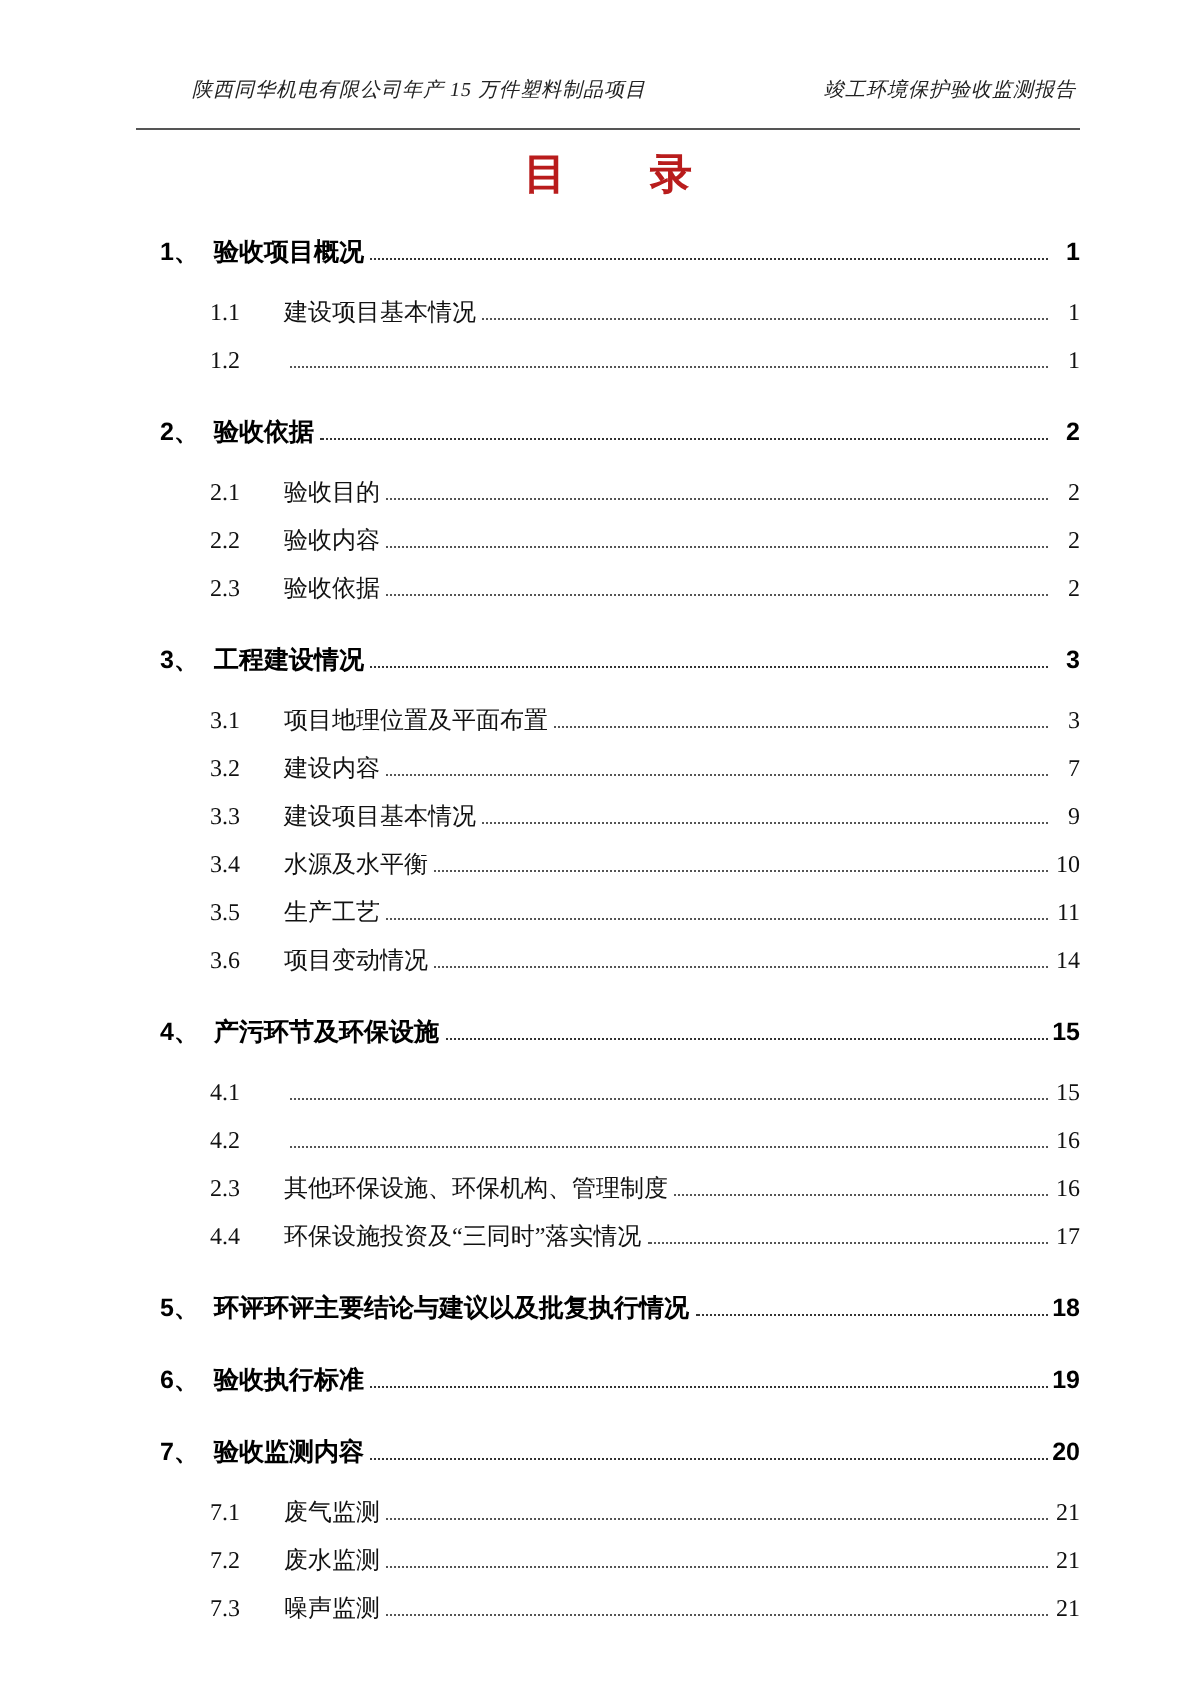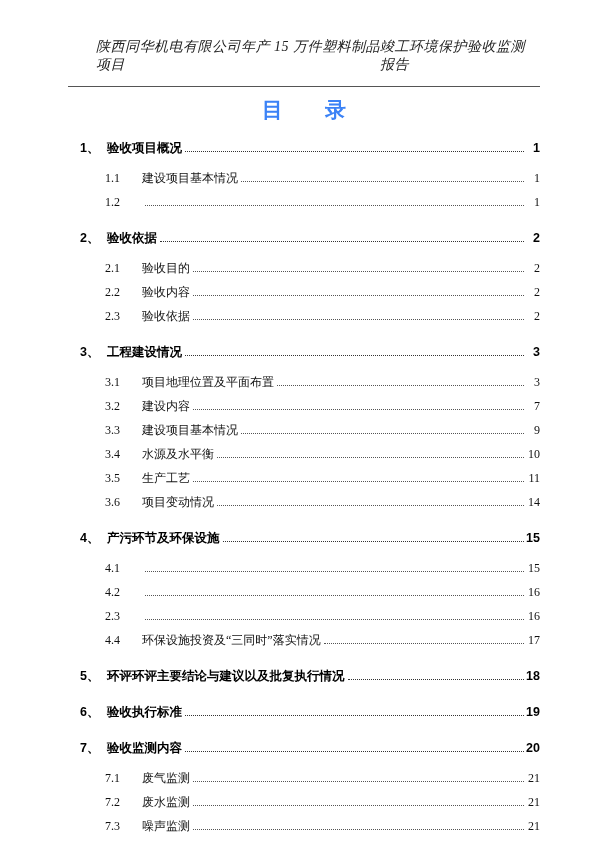--- a/index.html
+++ b/index.html
@@ -19,40 +19,40 @@
   .content {
     margin-left: 68px;
     margin-right: 60px; 
   }
   
   .doc-header {
     display: flex;
     justify-content: space-between;
     align-items: flex-end;
     padding: 0 2px 0 28px;
-    font-size: 14px;
+    font-size: 10px;
     font-style: italic;
     color: #222;
     letter-spacing: 0.5px;
     font-family: "Liberation Serif", serif;
   }
   .header-rule {
     border: none;
     border-top: 1.6px solid #555;
     margin-top: 12px;
   }
   
   .toc-title {
     text-align: center;
     font-size: 21px;
     font-weight: bold;
     font-family: "Liberation Sans", sans-serif;
     margin-top: 9px;
     line-height: 28px;
-    color: #3b82f6;
+    color: #b91c1c;
   }
   
   .toc { margin-top: 1px; }
   .toc-row {
     display: flex;
     align-items: baseline;
     line-height: 24px;
     white-space: nowrap;
   }
   .toc-row.level1 {
@@ -202,20 +202,21 @@
     <span class="toc-leader"></span>
     <span class="toc-page">15</span>
   </div>
         <div class="toc-row level2">
     <span class="toc-num">4.2</span>
     <span class="toc-leader"></span>
     <span class="toc-page">16</span>
   </div>
         <div class="toc-row level2">
     <span class="toc-num">2.3</span>
+    <span class="toc-text">其他环保设施、环保机构、管理制度</span>
     <span class="toc-leader"></span>
     <span class="toc-page">16</span>
   </div>
         <div class="toc-row level2">
     <span class="toc-num">4.4</span>
     <span class="toc-text">环保设施投资及“三同时”落实情况</span>
     <span class="toc-leader"></span>
     <span class="toc-page">17</span>
   </div>
         <div class="toc-row level1">

